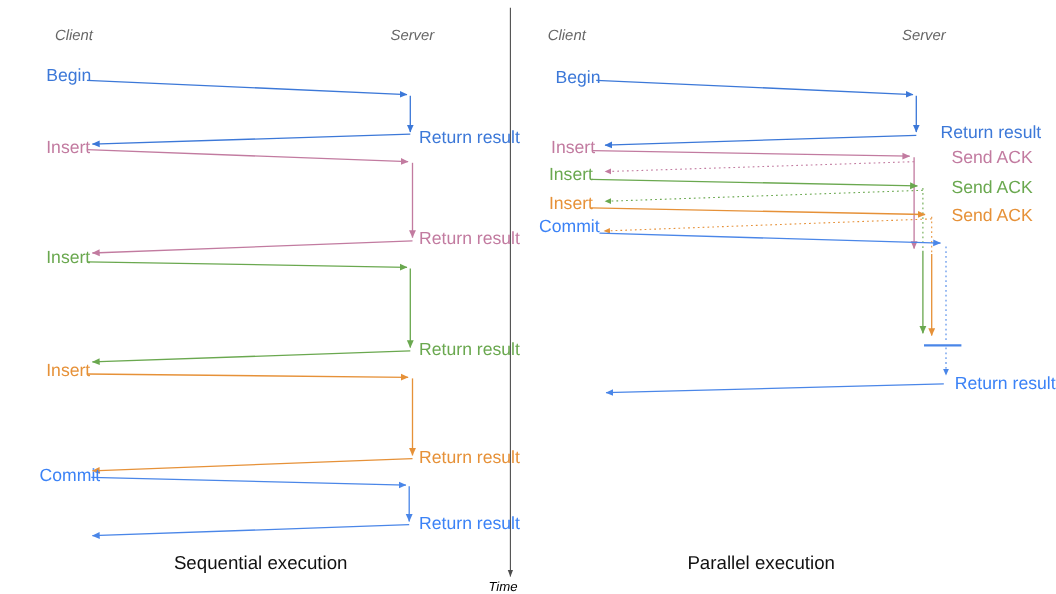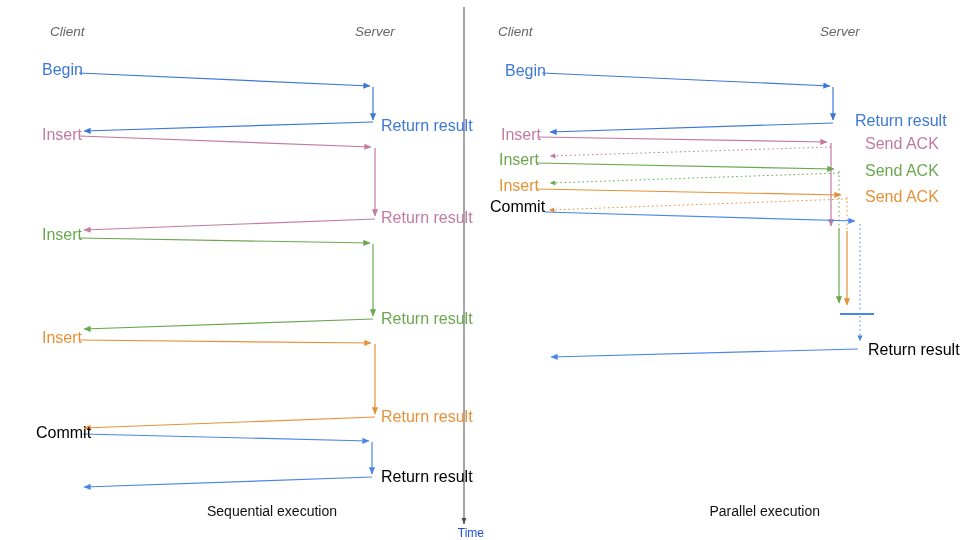--- a/index.html
+++ b/index.html
@@ -1,23 +1,23 @@
 <!DOCTYPE html>
 <html><head>
 <meta charset="utf-8">
 <style>
   html,body{margin:0;padding:0;background:#ffffff;}
   .stage{position:relative;width:960px;height:540px;background:#ffffff;overflow:hidden;
          font-family:"Liberation Sans", sans-serif;}
   .lbl{position:absolute;font-size:16px;line-height:16px;white-space:nowrap;}
   .hdr{position:absolute;font-size:13.5px;line-height:16px;font-style:italic;color:#666666;white-space:nowrap;}
-  .title{position:absolute;font-size:14px;line-height:17px;color:#111111;text-align:right;width:200px;}
-  .time-lbl{position:absolute;font-size:12px;line-height:14px;color:#1d4ed8;text-align:right;width:40px;}
+  .title{position:absolute;font-size:17px;line-height:17px;color:#111111;text-align:center;width:200px;}
+  .time-lbl{position:absolute;font-size:12px;line-height:14px;color:#000000;text-align:left;width:40px;font-style:italic;}
   .t-begin{color:#3c78d8}.t-pink{color:#c27ba0}.t-green{color:#6aa84f}
-  .t-orange{color:#e69138}.t-commit{color:#000000}
+  .t-orange{color:#e69138}.t-commit{color:#3b82f6}
   svg{position:absolute;left:0;top:0;}
   svg path{fill:none;stroke-width:1.2px;}
   .s-begin{stroke:#3c78d8}.s-pink{stroke:#c27ba0}.s-green{stroke:#6aa84f}
   .s-orange{stroke:#e69138}.s-commit{stroke:#4a86e8}.s-axis{stroke:#4d4d4d;stroke-width:1px;}
   .dotted{stroke-dasharray:1.6 2.8;stroke-width:1px;}
   .bar{stroke-width:2px;}
   .f-begin{fill:#3c78d8}.f-pink{fill:#c27ba0}.f-green{fill:#6aa84f}
   .f-orange{fill:#e69138}.f-commit{fill:#4a86e8}.f-axis{fill:#4d4d4d}
 </style>
 </head>
@@ -127,15 +127,15 @@
 
   <div class="lbl t-green" style="left:499px;top:152px">Insert</div>
   <div class="lbl t-green" style="left:865px;top:163px">Send ACK</div>
 
   <div class="lbl t-orange" style="left:499px;top:178px">Insert</div>
   <div class="lbl t-orange" style="left:865px;top:189px">Send ACK</div>
 
   <div class="lbl t-commit" style="left:490px;top:199px">Commit</div>
   <div class="lbl t-commit" style="left:868px;top:342px">Return result</div>
 
-  <div class="title" style="left:620px;top:503px">Parallel execution</div>
+  <div class="title" style="left:592px;top:503px">Parallel execution</div>
 
 </div>
 
 </body></html>

